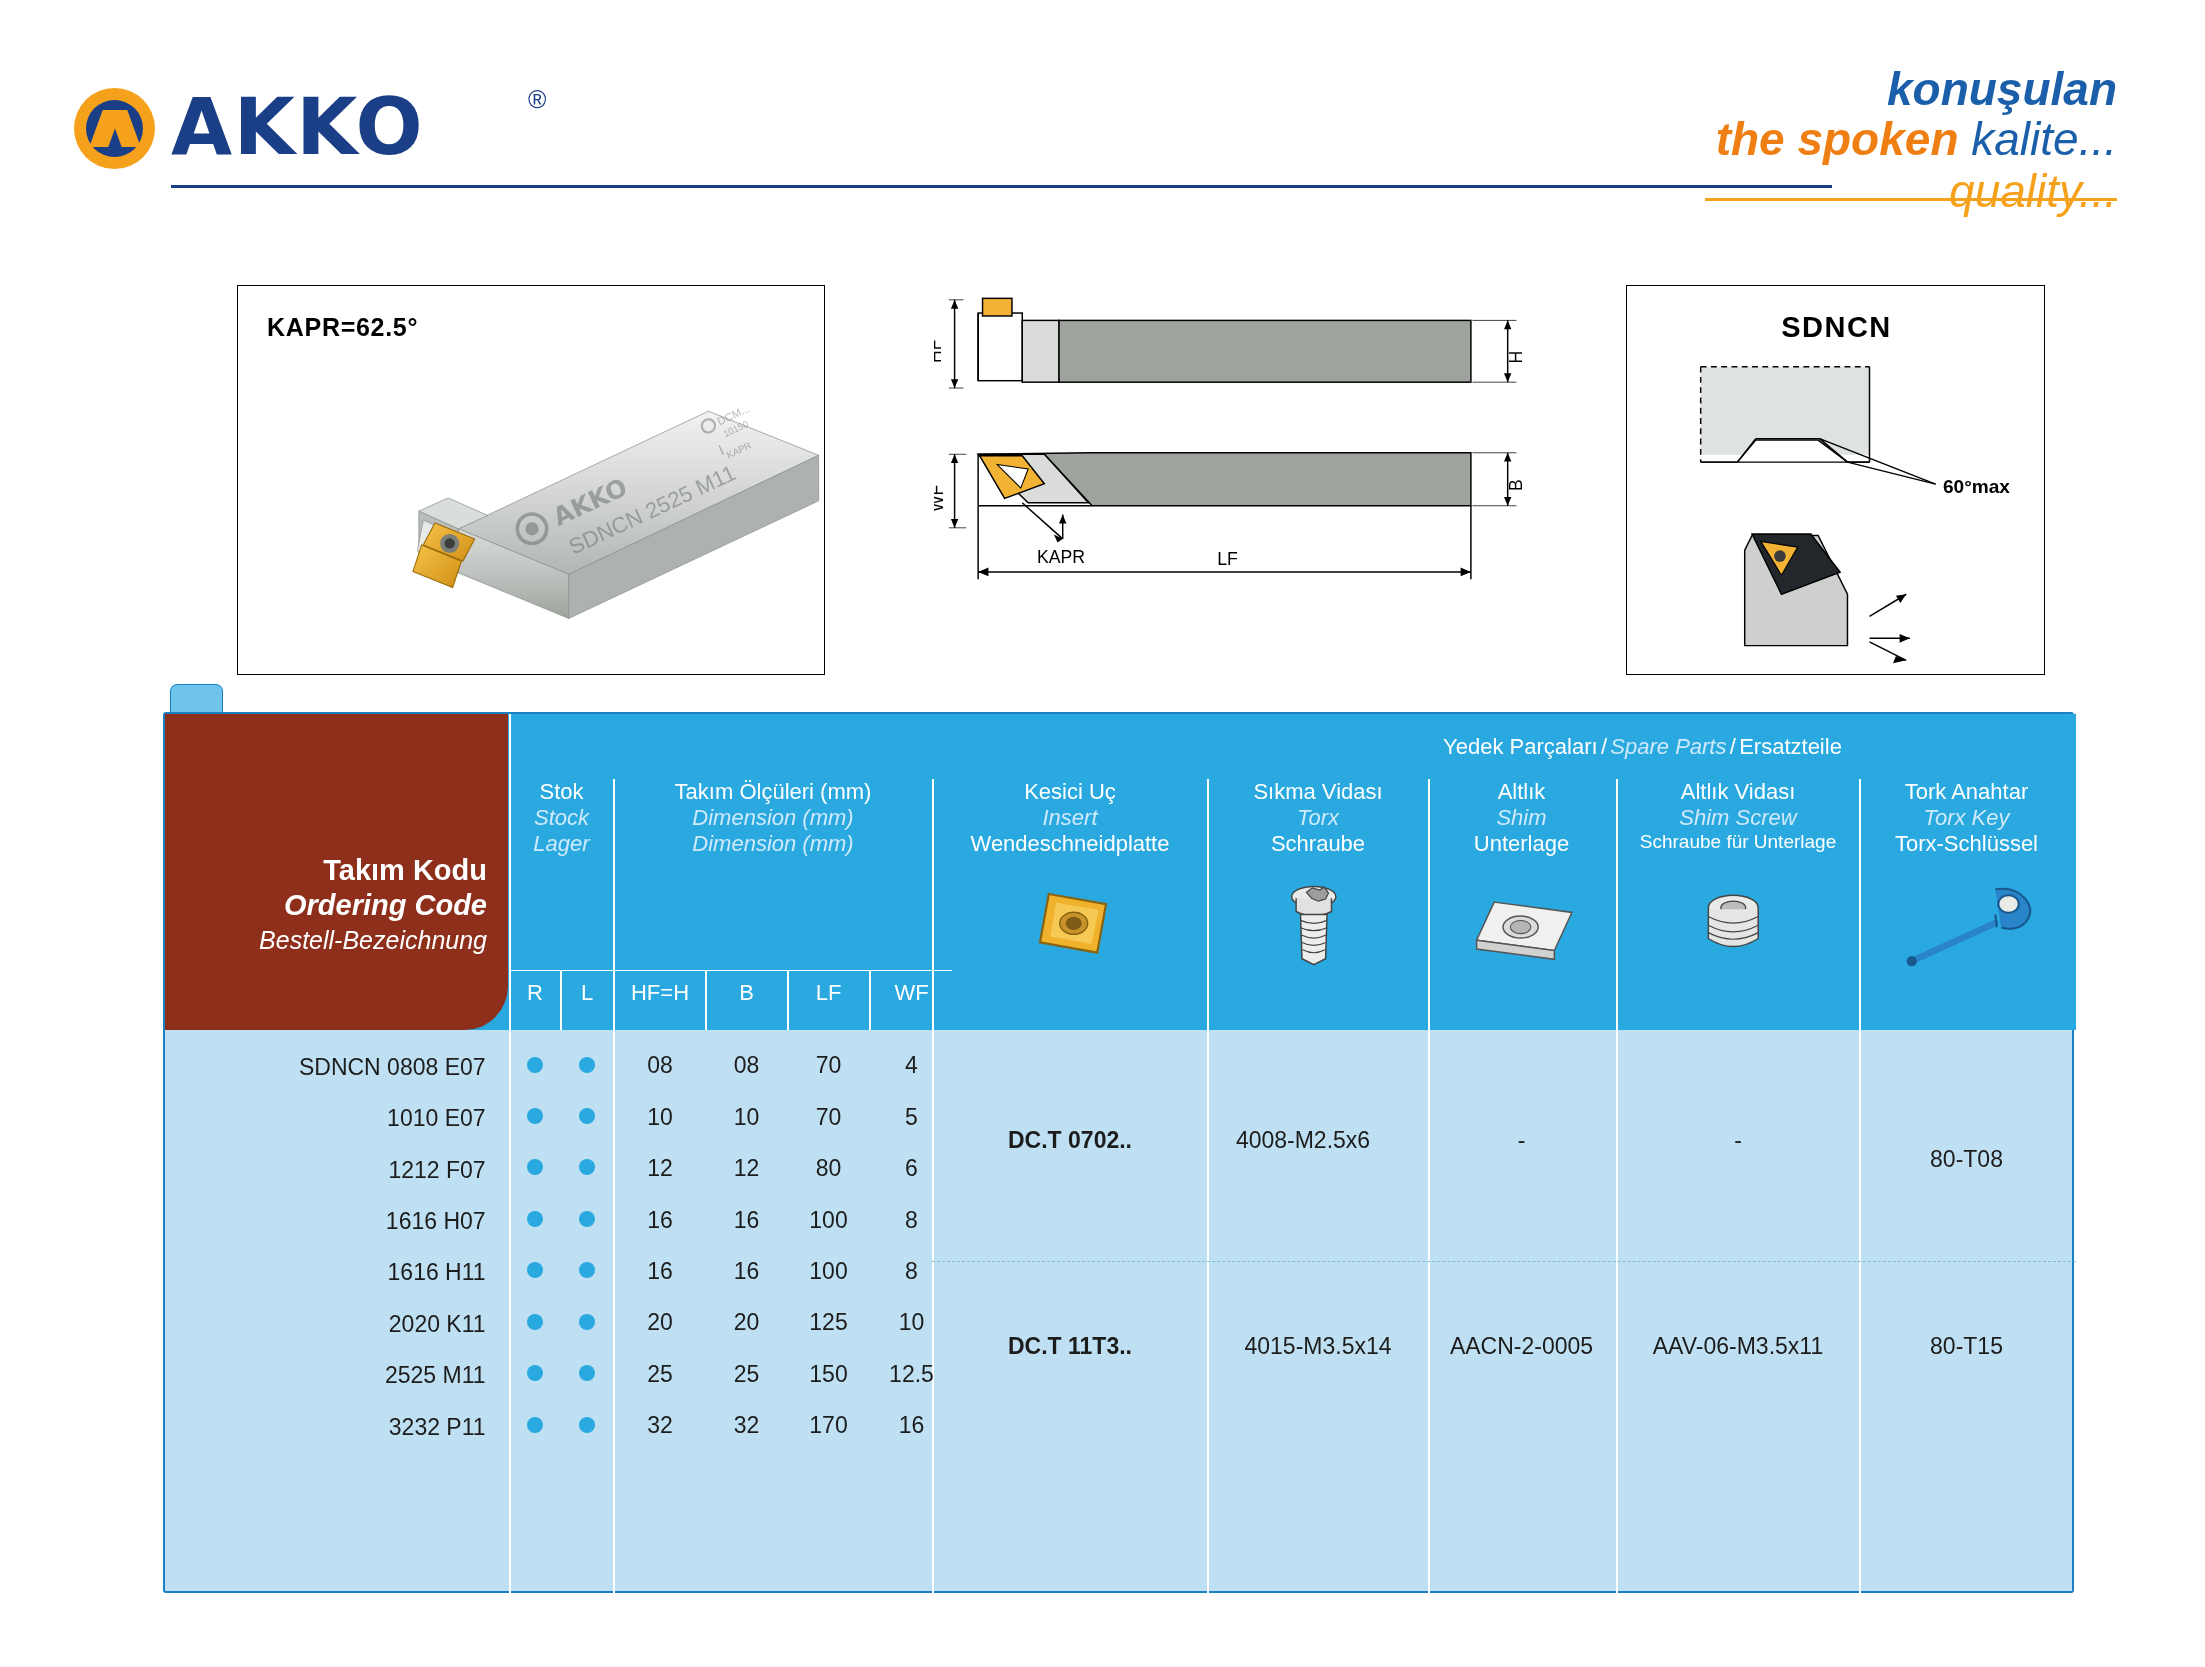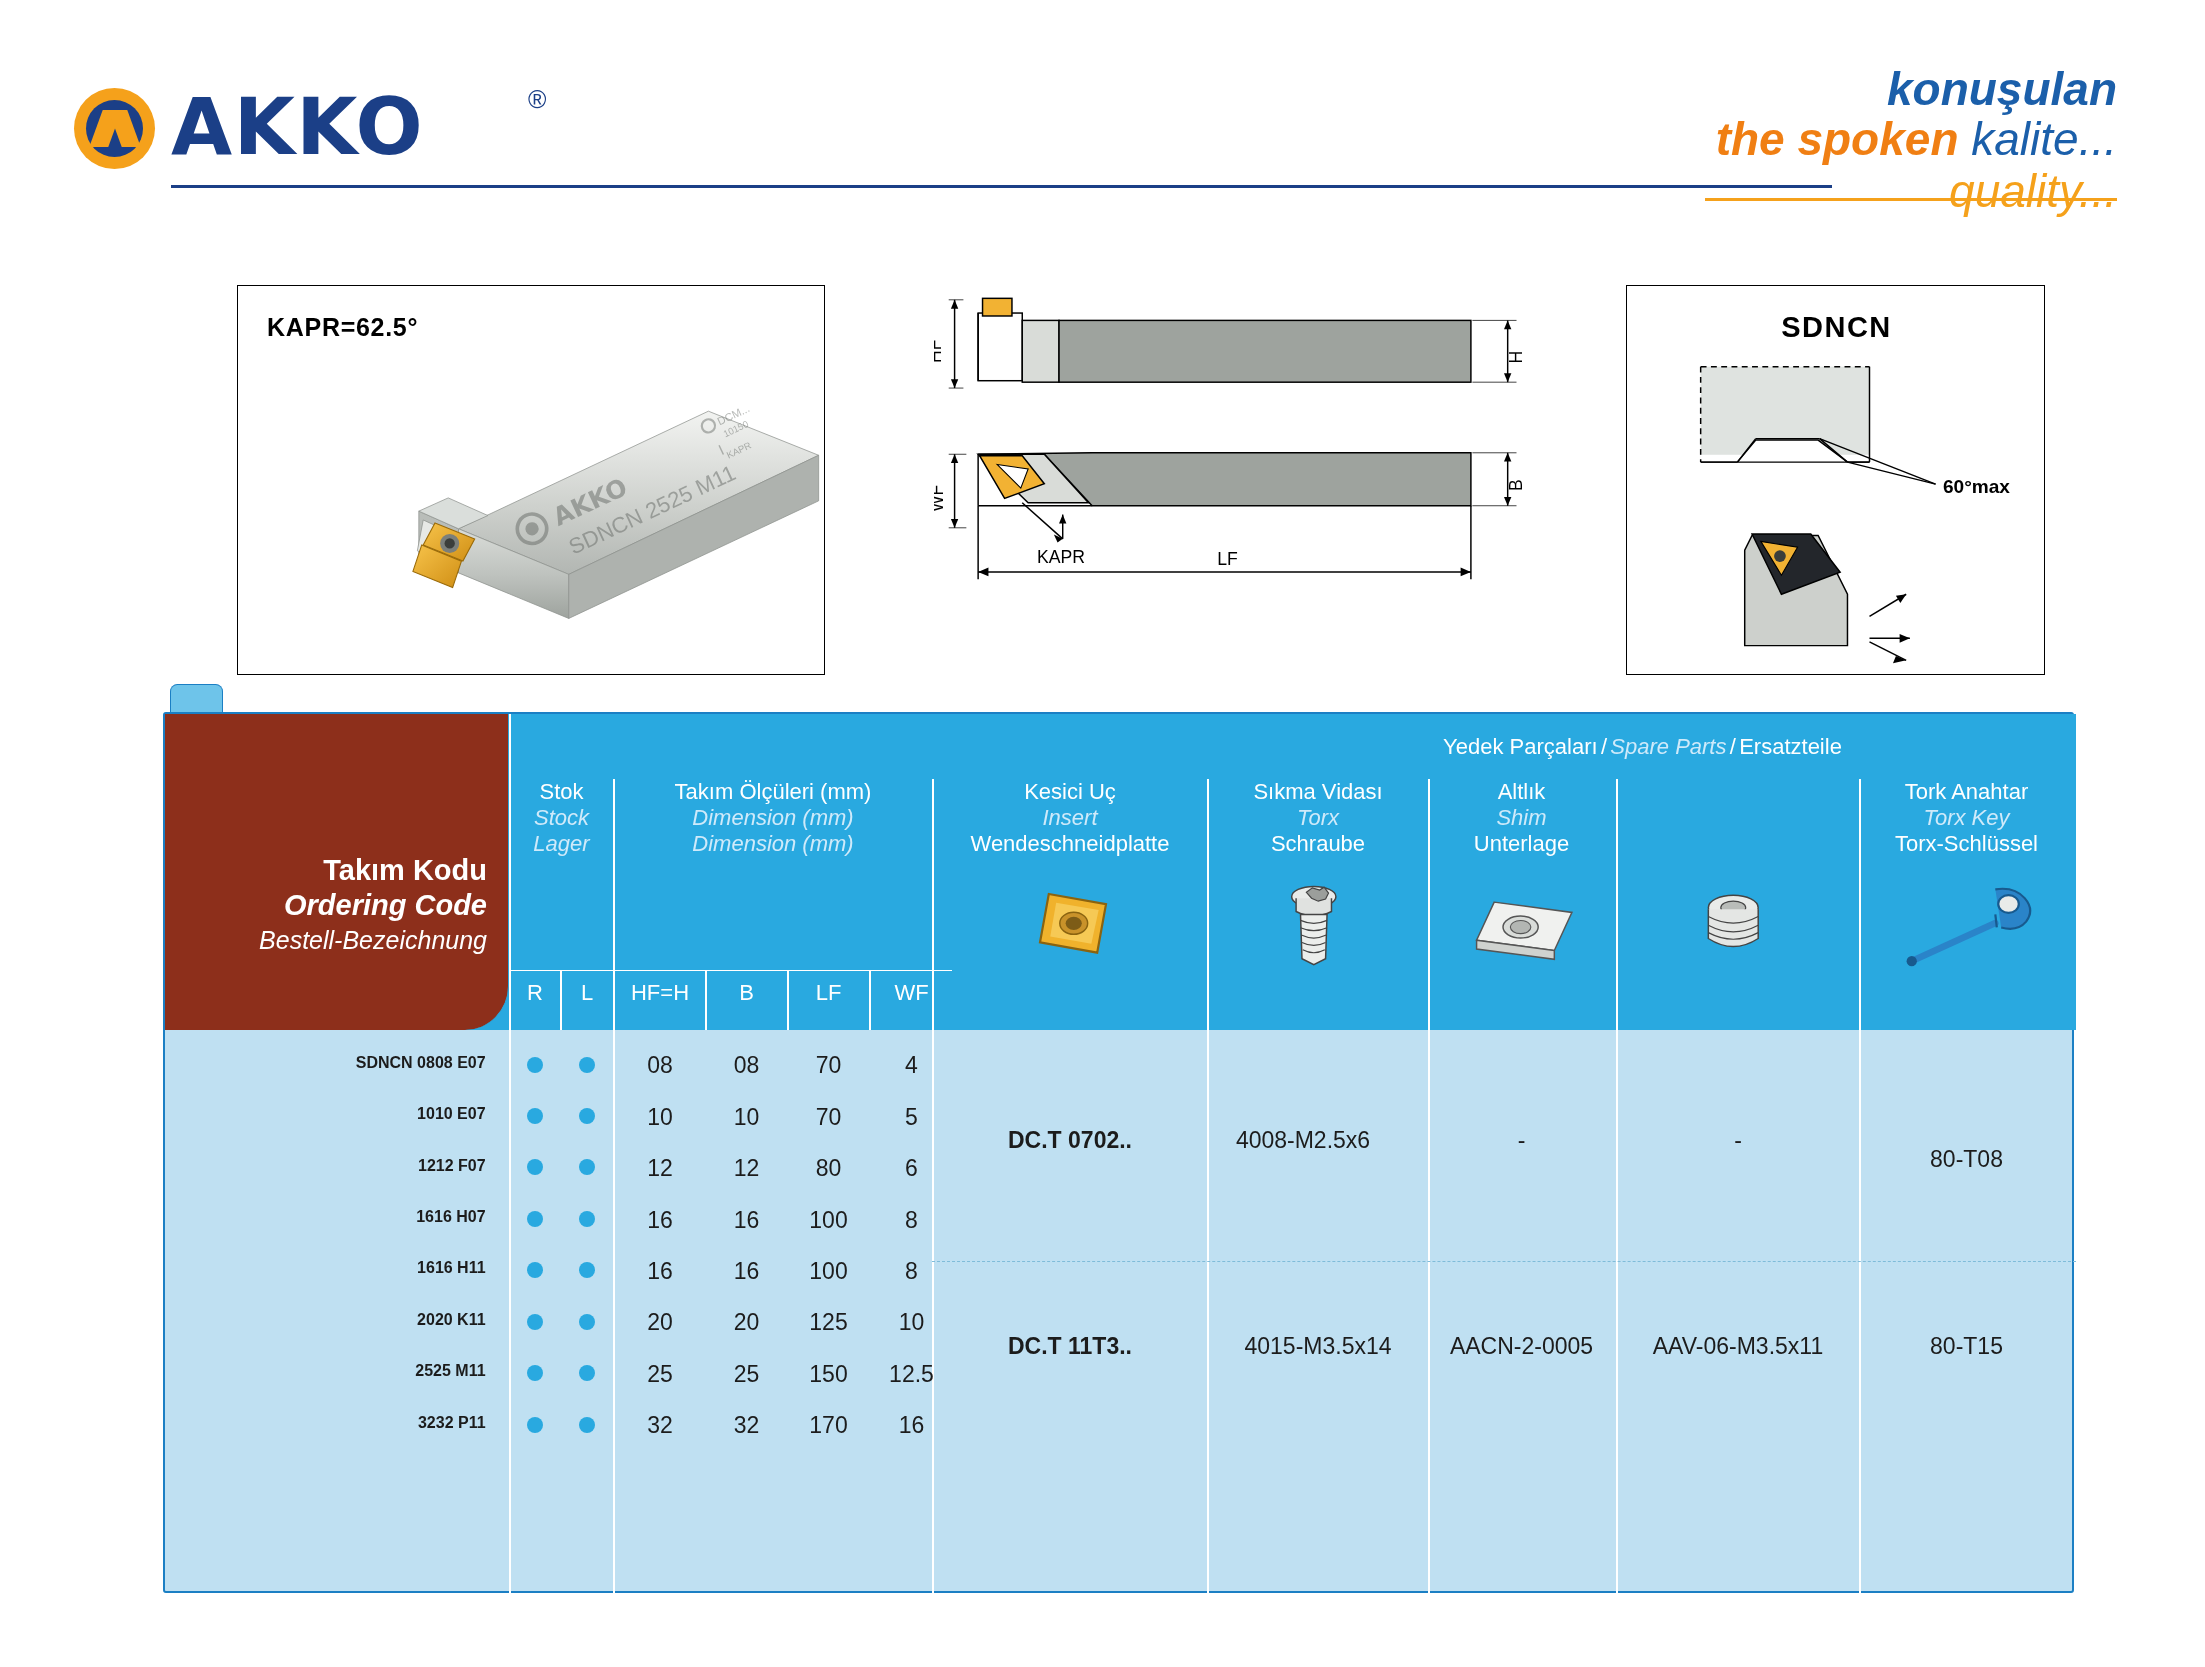--- a/index.html
+++ b/index.html
@@ -101,21 +101,21 @@
   .hcell .t2 { font-size:22px; font-style:italic; color:#cfeafa; }
   .hcell .t3 { font-size:22px; }
 
   .vline { position:absolute; background:#ffffff; width:1.5px; }
   .vline-body { position:absolute; background:#ffffff; width:1.5px; }
   .hline { position:absolute; background:#ffffff; height:1.5px; }
 
   .subcol { position:absolute; color:#fff; font-size:22px; text-align:center; top:266px;}
 
   .row-label {
-    position:absolute; text-align:right; font-size:16px; font-weight:bold; color:#1c1c1c;
+    position:absolute; text-align:right; font-size:23px; font-weight:normal; color:#1c1c1c;
   }
   .cellv {
     position:absolute; text-align:center; font-size:23px; color:#1c1c1c;
   }
   .dot {
     position:absolute; width:16px; height:16px; border-radius:50%; background:#29a9e0;
   }
   .spare-val { position:absolute; text-align:center; font-size:23px; color:#1c1c1c; }
   .spare-val.bold { font-weight:bold; }
   .dashed { position:absolute; border-top:1.5px dashed #7fbcd9; }
@@ -339,20 +339,25 @@
       <div class="t2">Torx</div>
       <div class="t3">Schraube</div>
     </div>
 
     <div class="hcell" style="left:1264px; top:65px; width:185px;">
       <div class="t1">Altlık</div>
       <div class="t2">Shim</div>
       <div class="t3">Unterlage</div>
     </div>
 
+    <div class="hcell" style="left:1453px; top:65px; width:240px;">
+      <div class="t1">Altlık Vidası</div>
+      <div class="t2">Shim Screw</div>
+      <div class="t3" style="font-size:19px;">Schraube für Unterlage</div>
+    </div>
 
     <div class="hcell" style="left:1695px; top:65px; width:213px;">
       <div class="t1">Tork Anahtar</div>
       <div class="t2">Torx Key</div>
       <div class="t3">Torx-Schlüssel</div>
     </div>
 
     <div class="subcol" style="left:345px; width:50px;">R</div>
     <div class="subcol" style="left:397px; width:50px;">L</div>
     <div class="subcol" style="left:451px; width:88px;">HF=H</div>

